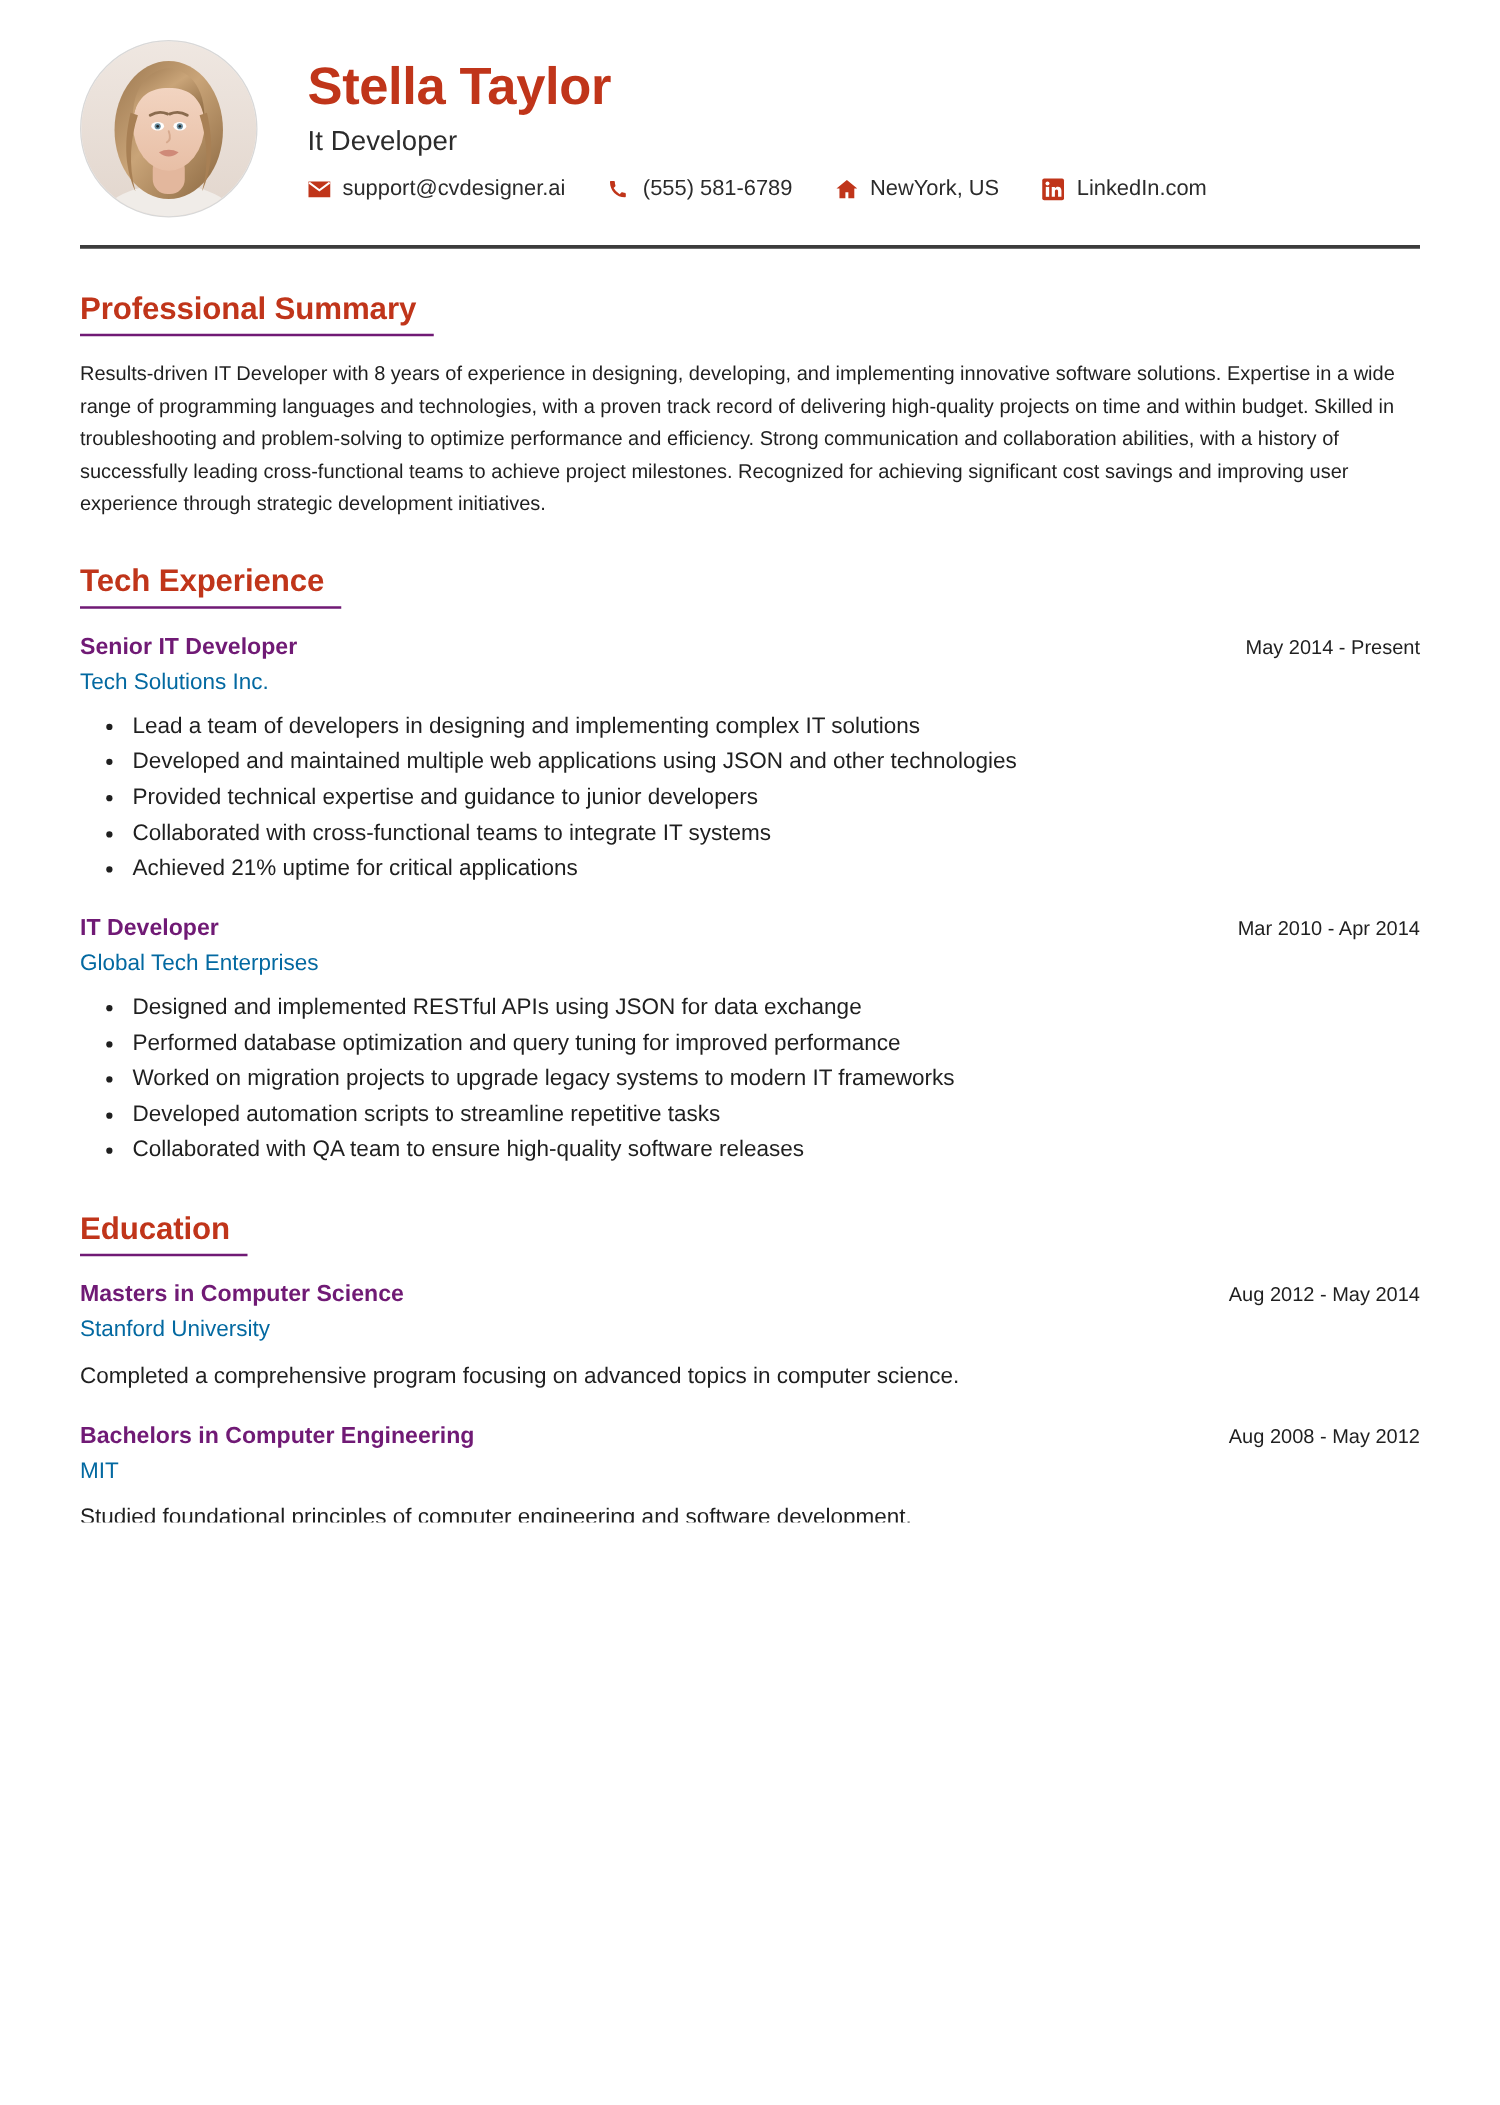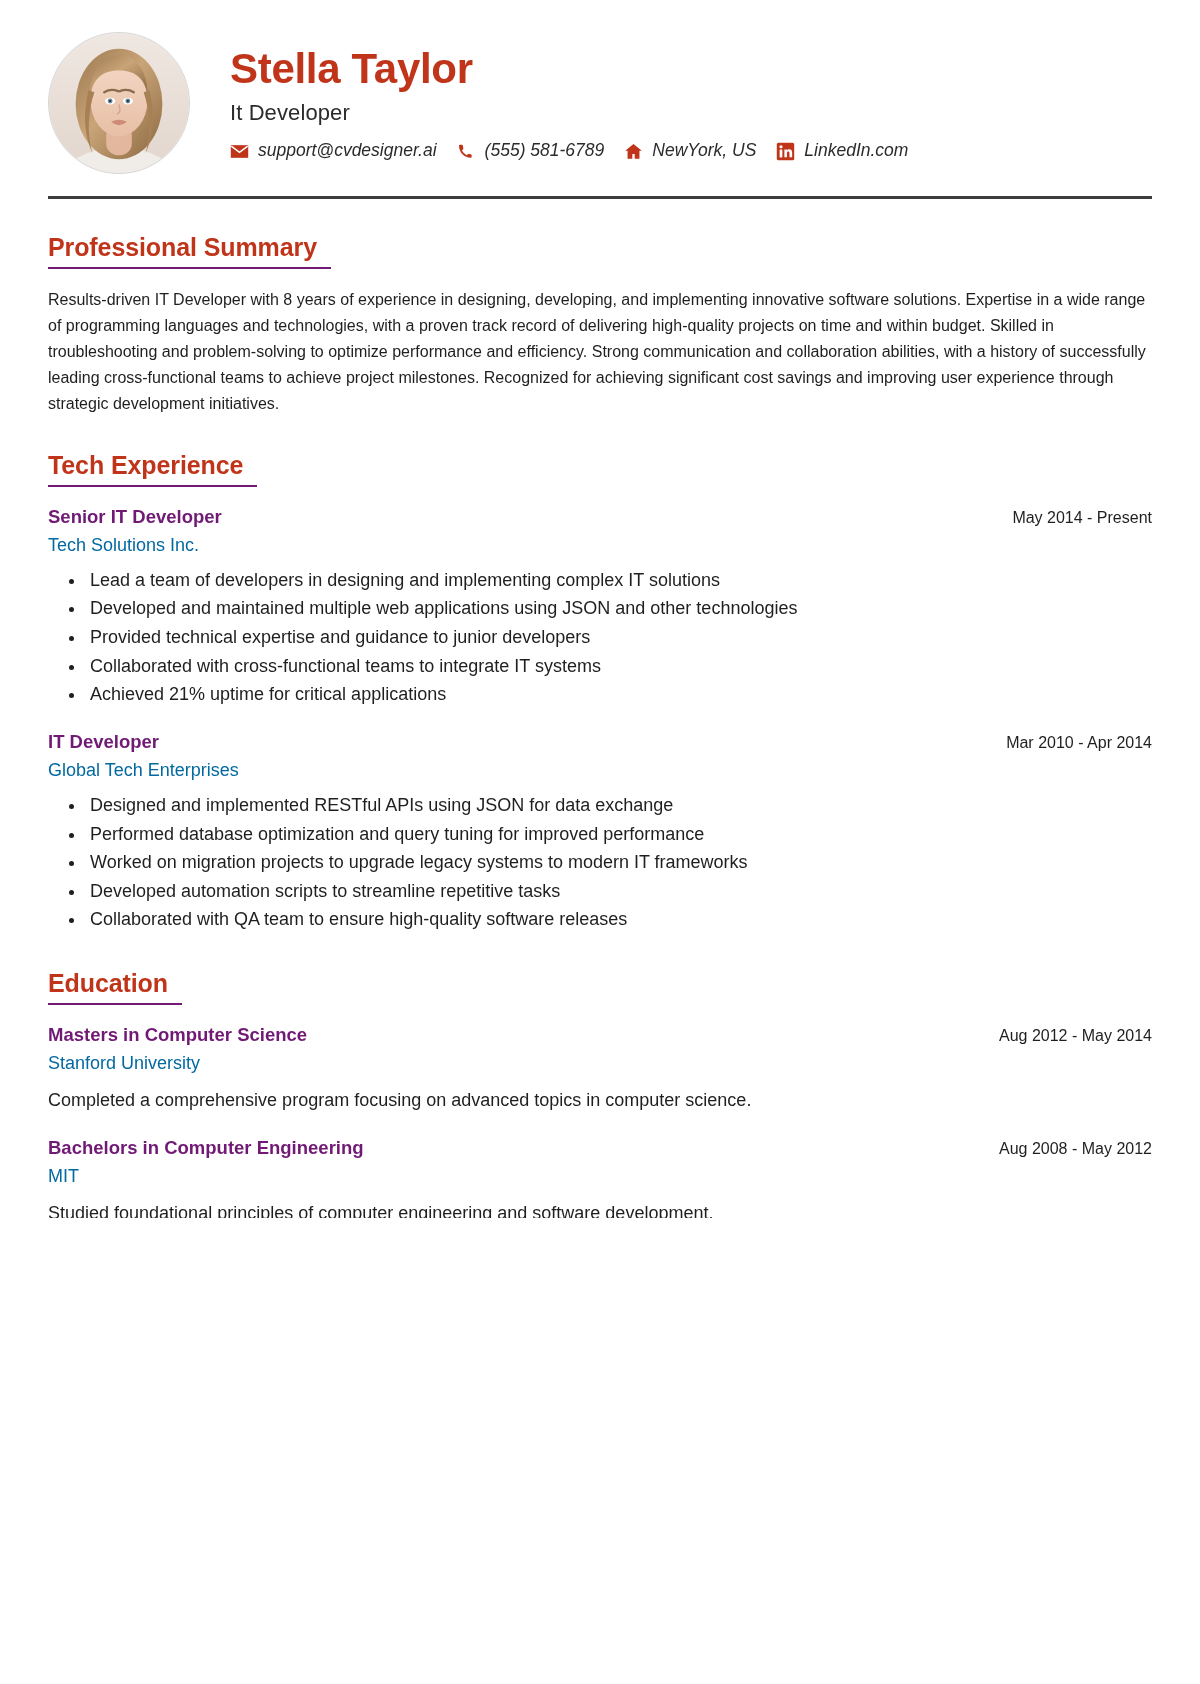--- a/index.html
+++ b/index.html
@@ -11,21 +11,21 @@
     font-family: "Liberation Sans", sans-serif;
     color: #1a1a1a;
     -webkit-font-smoothing: antialiased;
   }
 
   .page {
     position: relative;
     width: 1200px;
     height: 1218px;
     background: #ffffff;
-    padding: 0 48px;
+    padding: 0 64px;
     overflow: hidden;
   }
 
   
   .header {
     display: flex;
     align-items: center;
     padding-top: 32px;
     padding-bottom: 18px;
     gap: 32px;
@@ -64,24 +64,23 @@
     font-size: 22px;
     font-weight: 400;
     color: #2b2b2b;
     margin-top: 7px;
     letter-spacing: 0.1px;
   }
 
   .contact-row {
     display: flex;
     align-items: flex-start;
-    gap: 20px;
+    gap: 34px;
     margin-top: 16px;
     flex-wrap: wrap;
-    font-style: italic;
   }
 
   .contact-item {
     display: flex;
     align-items: center;
     gap: 9px;
     font-size: 17.5px;
     color: #2b2b2b;
     line-height: 1;
   }

